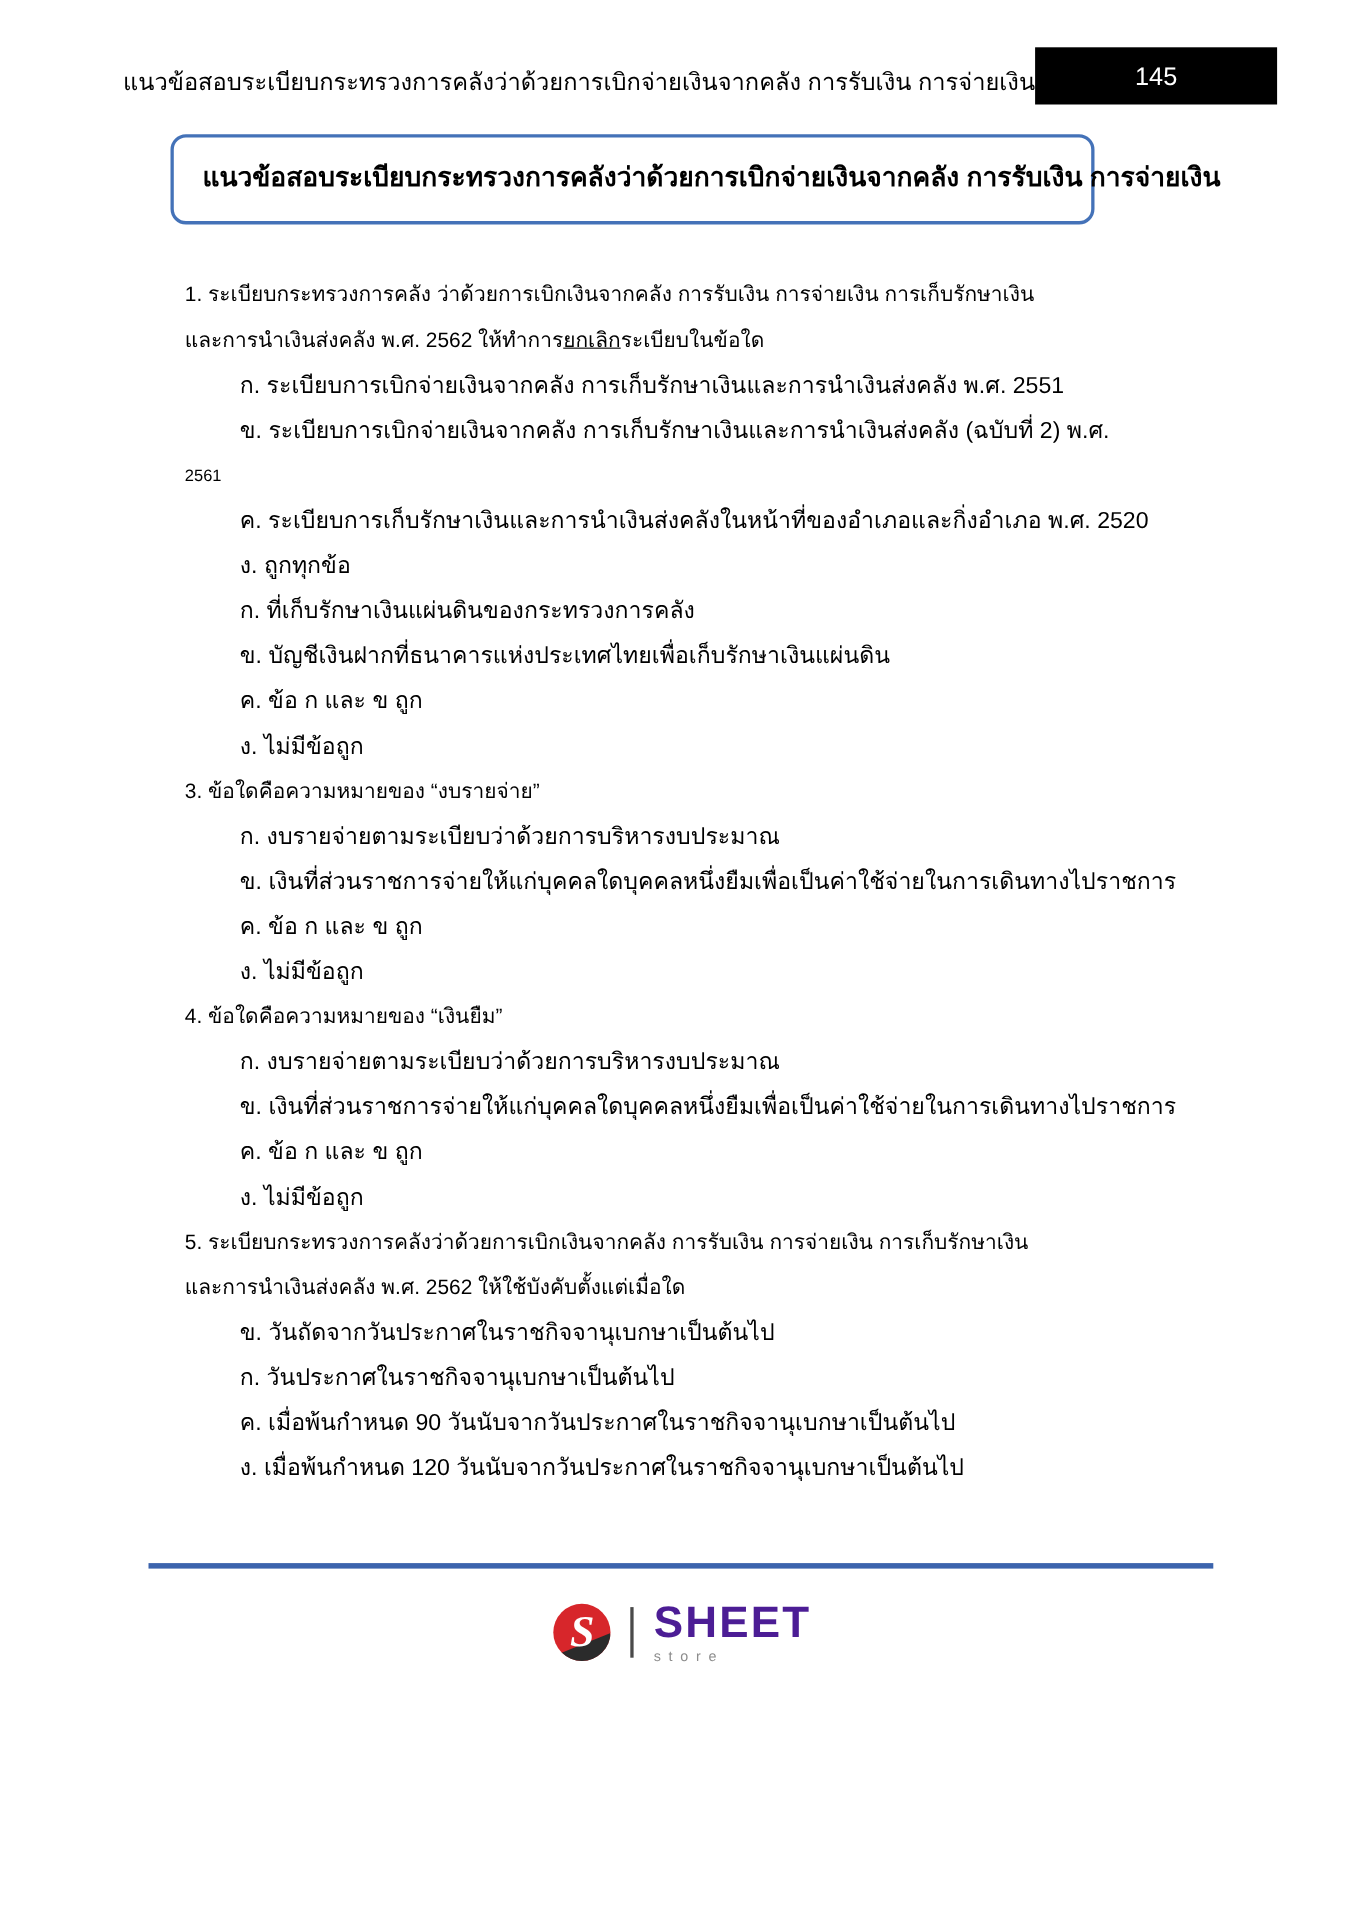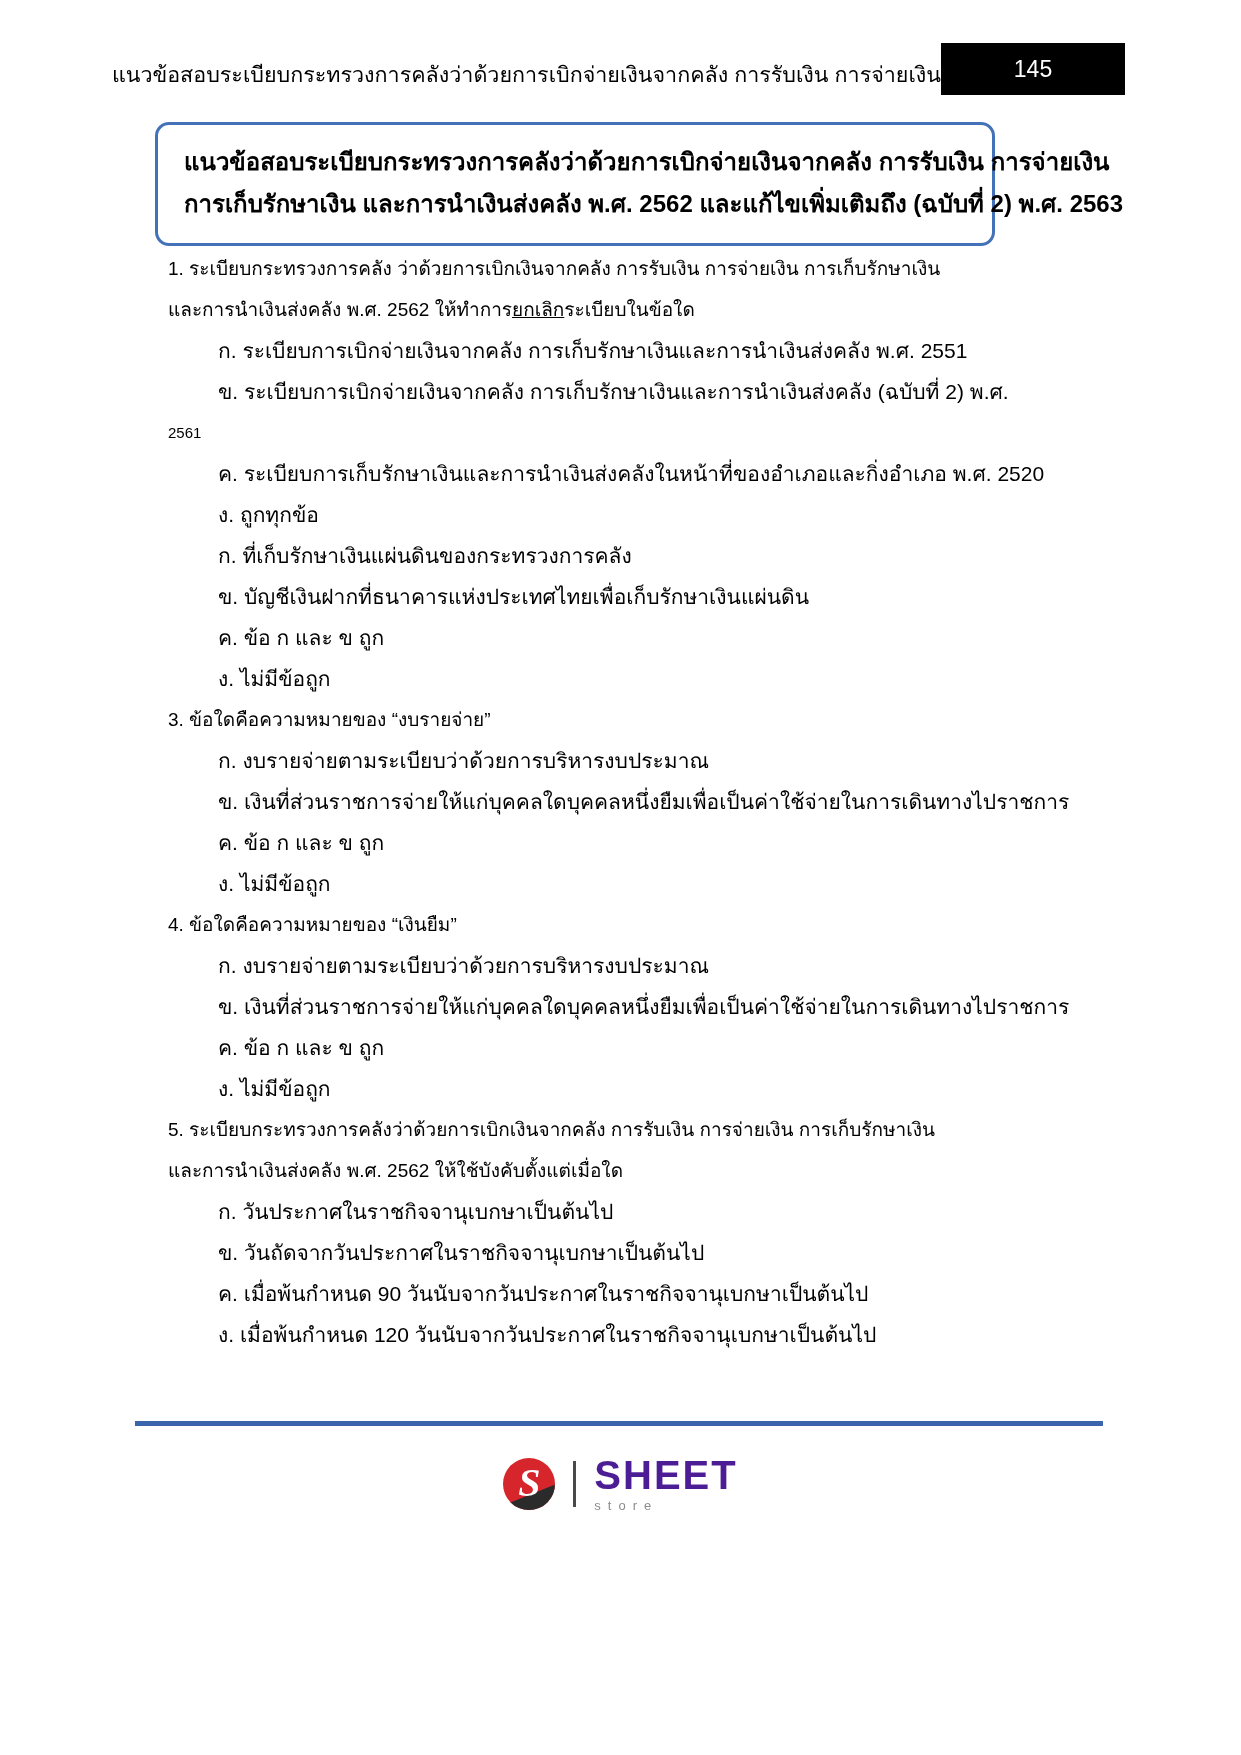--- a/index.html
+++ b/index.html
@@ -34,21 +34,21 @@
     top: 8px;
     font-size: 21.5px;
     line-height: 30px;
     white-space: nowrap;
     letter-spacing: 0px;
   }
   .page-number-box {
     position: absolute;
     left: 941px;
     top: 43px;
-    width: 184px;
+    width: 220px;
     height: 52px;
     background: #000000;
     color: #ffffff;
     display: flex;
     align-items: center;
     justify-content: center;
     font-size: 23px;
   }
 
   
@@ -181,21 +181,20 @@
 
   <div class="header">
     <div class="header-title">แนวข้อสอบระเบียบกระทรวงการคลังว่าด้วยการเบิกจ่ายเงินจากคลัง การรับเงิน การจ่ายเงิน</div>
   </div>
   <div class="page-number-box">
     <span>145</span>
   </div>
 
   <div class="title-box">
     <div class="title-line">แนวข้อสอบระเบียบกระทรวงการคลังว่าด้วยการเบิกจ่ายเงินจากคลัง การรับเงิน การจ่ายเงิน</div>
-    <div class="title-line">การเก็บรักษาเงิน และการนำเงินส่งคลัง พ.ศ. 2562 และแก้ไขเพิ่มเติมถึง (ฉบับที่ 2) พ.ศ. 2563</div>
   </div>
 
   <div class="content">
 
     <div class="q-line">1. ระเบียบกระทรวงการคลัง ว่าด้วยการเบิกเงินจากคลัง การรับเงิน การจ่ายเงิน การเก็บรักษาเงิน</div>
     <div class="q-line"><span>และการนำเงินส่งคลัง พ.ศ. 2562 ให้ทำการ</span><span class="u">ยกเลิก</span><span>ระเบียบในข้อใด</span></div>
     <div class="opt-line">ก. ระเบียบการเบิกจ่ายเงินจากคลัง การเก็บรักษาเงินและการนำเงินส่งคลัง พ.ศ. 2551</div>
     <div class="opt-line">ข. ระเบียบการเบิกจ่ายเงินจากคลัง การเก็บรักษาเงินและการนำเงินส่งคลัง (ฉบับที่ 2) พ.ศ.</div>
     <div class="opt-cont">2561</div>
     <div class="opt-line">ค. ระเบียบการเก็บรักษาเงินและการนำเงินส่งคลังในหน้าที่ของอำเภอและกิ่งอำเภอ พ.ศ. 2520</div>
@@ -213,22 +212,22 @@
     <div class="opt-line">ง. ไม่มีข้อถูก</div>
 
     <div class="q-line">4. ข้อใดคือความหมายของ “เงินยืม”</div>
     <div class="opt-line">ก. งบรายจ่ายตามระเบียบว่าด้วยการบริหารงบประมาณ</div>
     <div class="opt-line">ข. เงินที่ส่วนราชการจ่ายให้แก่บุคคลใดบุคคลหนึ่งยืมเพื่อเป็นค่าใช้จ่ายในการเดินทางไปราชการ</div>
     <div class="opt-line">ค. ข้อ ก และ ข ถูก</div>
     <div class="opt-line">ง. ไม่มีข้อถูก</div>
 
     <div class="q-line">5. ระเบียบกระทรวงการคลังว่าด้วยการเบิกเงินจากคลัง การรับเงิน การจ่ายเงิน การเก็บรักษาเงิน</div>
     <div class="q-line">และการนำเงินส่งคลัง พ.ศ. 2562 ให้ใช้บังคับตั้งแต่เมื่อใด</div>
+    <div class="opt-line">ข. วันถัดจากวันประกาศในราชกิจจานุเบกษาเป็นต้นไป</div>
     <div class="opt-line">ก. วันประกาศในราชกิจจานุเบกษาเป็นต้นไป</div>
-    <div class="opt-line">ข. วันถัดจากวันประกาศในราชกิจจานุเบกษาเป็นต้นไป</div>
     <div class="opt-line">ค. เมื่อพ้นกำหนด 90 วันนับจากวันประกาศในราชกิจจานุเบกษาเป็นต้นไป</div>
     <div class="opt-line">ง. เมื่อพ้นกำหนด 120 วันนับจากวันประกาศในราชกิจจานุเบกษาเป็นต้นไป</div>
 
   </div>
 
   <div class="footer-rule"></div>
   <div class="footer-logo">
     <div class="logo-mark">
       <span class="logo-s">S</span>
     </div>

